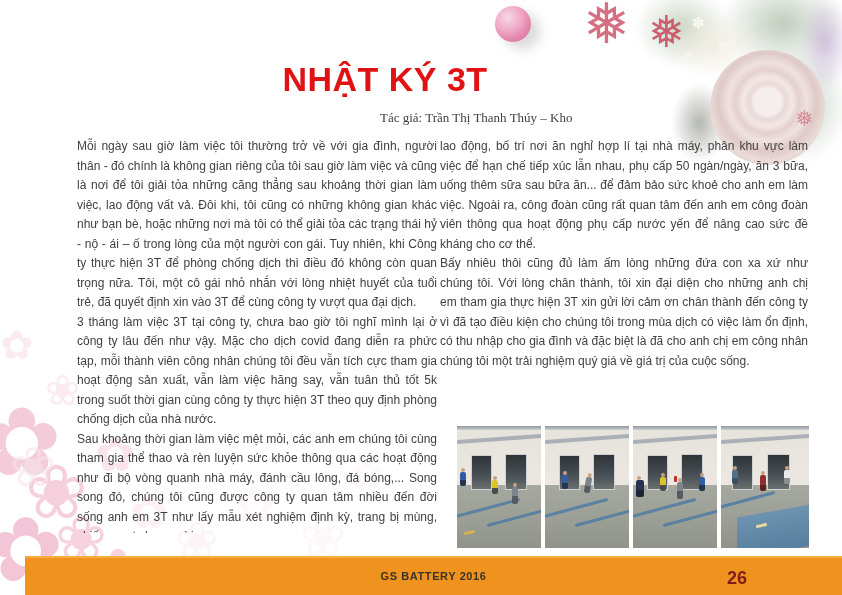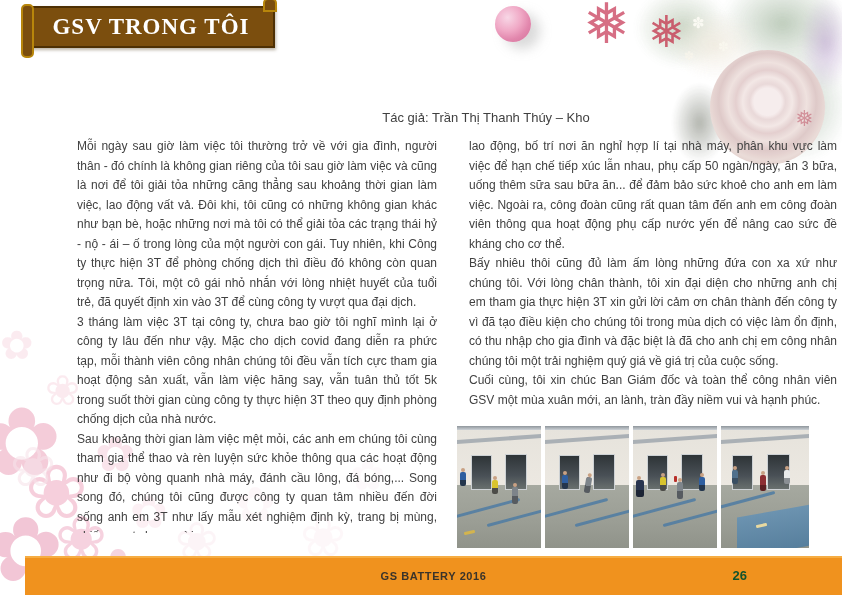--- a/index.html
+++ b/index.html
@@ -13,29 +13,29 @@
   .banner .label{color:#ffffff;font-family:"Liberation Serif",serif;font-weight:bold;
           font-size:23px;letter-spacing:1px;white-space:nowrap;}
   .banner::before{content:"";position:absolute;left:-8px;top:-4px;width:9px;height:50px;
           background:#7b4e0e;border:2px solid #b8860b;border-radius:5px;}
   .banner::after{content:"";position:absolute;right:-4px;top:-10px;width:10px;height:10px;
           background:#7b4e0e;border:2px solid #b8860b;border-radius:5px 5px 0 0;}
 
   
   .title{position:absolute;left:235px;top:60px;width:300px;margin:0;text-align:center;
          color:#e01212;font-size:34px;font-weight:bold;letter-spacing:.5px;z-index:5;}
-  .author{position:absolute;left:380px;top:110px;width:212px;text-align:center;
-          color:#3f3f3f;font-size:13px;z-index:5;}
+  .author{position:absolute;left:380px;top:110px;width:212px;text-align:left;
+          color:#3f3f3f;font-size:13px;z-index:5;font-family:Liberation Serif, serif;}
 
   
   .col{position:absolute;top:137px;color:#414141;font-size:12px;line-height:19.5px;
        text-align:justify;z-index:4;overflow:hidden;}
   .col p{margin:0;}
   .col-left{left:77px;width:360px;height:396px;}
-  .col-right{left:440px;width:368px;height:288px;margin-left:29px;}
+  .col-right{left:440px;width:368px;height:288px;}
 
   
   .photos{position:absolute;left:457px;top:426px;width:352px;height:122px;z-index:4;}
   .photo{position:absolute;top:0;width:84px;height:122px;overflow:hidden;
      background:linear-gradient(180deg,#8f969c 0%,#c6cbd0 3%,#e6e3dc 3%,#ece8e1 48%,#a6a9a0 48%,#9a9d94 80%,#90938a 100%);}
   .photo i{position:absolute;display:block;}
   .eave{left:-6%;right:-6%;top:9%;height:4px;background:#aab0b5;transform:rotate(-4deg);}
   .door{background:linear-gradient(180deg,#2e3437 0%,#495056 60%,#69706e 100%);
         border:1px solid #cdd1d4;}
   .door.a{left:17%;top:24%;width:22%;height:27%;}
@@ -55,21 +55,21 @@
   .fig.navy{background:linear-gradient(#28344f 60%,#1c2435 60%);width:8px;}
   .fig.red{background:linear-gradient(#8e2f33 60%,#5e2022 60%);height:16px;}
   .fig.teal{background:linear-gradient(#50708c 55%,#3a4f63 55%);}
   .fig.white{background:linear-gradient(#e7e9ea 55%,#8a8f94 55%);}
 
   
   .footer{position:absolute;left:25px;right:0;top:556px;height:39px;background:#f0921e;
           border-top:2px solid #f6ad43;z-index:7;}
   .footer .brand{position:absolute;left:0;right:0;top:12px;text-align:center;
           color:#3a332a;font-weight:bold;font-size:11px;letter-spacing:.6px;}
-  .footer .pageno{position:absolute;right:95px;top:10px;color:#14532d;font-size:13px;font-weight:bold;}
+  .footer .pageno{position:absolute;right:95px;top:10px;color:#7f1d1d;font-size:18px;font-weight:bold;}
 
   
   .deco{position:absolute;pointer-events:none;}
   .blob{position:absolute;border-radius:50%;}
   .glyph{position:absolute;font-family:"DejaVu Sans",sans-serif;line-height:1;}
   .rose::before{content:"✿";}
   .rose.alt::before{content:"❀";}
   .flake::before{content:"❅";}
   .spark::before{content:"✽";}
   .ball{position:absolute;left:495px;top:6px;width:36px;height:36px;border-radius:50%;
@@ -112,35 +112,32 @@
     <div class="blob" style="left:200px;top:8px;width:52px;height:95px;background:radial-gradient(closest-side,#a98cc0,rgba(169,140,192,0));filter:blur(3px);opacity:.55;"></div>
     <div class="blob" style="left:110px;top:62px;width:115px;height:115px;filter:blur(.4px);
          background:radial-gradient(circle at 50% 45%,#f6ecec 0 16%,#e8d6d6 21%,#f2e6e4 29%,#e2cccc 37%,#eee0dd 46%,#dcc5c4 57%,#e9d9d5 69%,#d8c0bd 84%,#cfb5b2 100%);"></div>
     <span class="glyph spark" style="left:92px;top:28px;font-size:15px;color:#fbfaf3;opacity:.95;"></span>
     <span class="glyph spark" style="left:118px;top:52px;font-size:13px;color:#f9f7ee;opacity:.9;"></span>
     <span class="glyph spark" style="left:84px;top:62px;font-size:12px;color:#f7f4ea;opacity:.85;"></span>
     <span class="glyph flake" style="left:48px;top:22px;font-size:44px;color:#c2384e;opacity:.85;"></span>
     <span class="glyph flake" style="left:195px;top:120px;font-size:22px;color:#b53a50;opacity:.5;"></span>
   </div>
 
-  <div class="banner">
-    <span class="label">GSV TRONG TÔI</span>
-  </div>
 
+  <h1 class="title">NHẬT KÝ 3T</h1>
   <div class="author">Tác giả: Trần Thị Thanh Thúy – Kho</div>
 
   <div class="col col-left">
     <p>Mỗi ngày sau giờ làm việc tôi thường trở về với gia đình, người thân - đó chính là không gian riêng của tôi sau giờ làm việc và cũng là nơi để tôi giải tỏa những căng thẳng sau khoảng thời gian làm việc, lao động vất vả. Đôi khi, tôi cũng có những không gian khác như bạn bè, hoặc những nơi mà tôi có thể giải tỏa các trạng thái hỷ - nộ - ái – ố trong lòng của một người con gái. Tuy nhiên, khi Công ty thực hiện 3T để phòng chống dịch thì điều đó không còn quan trọng nữa. Tôi, một cô gái nhỏ nhắn với lòng nhiệt huyết của tuổi trẻ, đã quyết định xin vào 3T để cùng công ty vượt qua đại dịch.</p>
     <p>3 tháng làm việc 3T tại công ty, chưa bao giờ tôi nghĩ mình lại ở công ty lâu đến như vậy. Mặc cho dịch covid đang diễn ra phức tạp, mỗi thành viên công nhân chúng tôi đều vẫn tích cực tham gia hoạt động sản xuất, vẫn làm việc hăng say, vẫn tuân thủ tốt 5k trong suốt thời gian cùng công ty thực hiện 3T theo quy định phòng chống dịch của nhà nước.</p>
     <p>Sau khoảng thời gian làm việc mệt mỏi, các anh em chúng tôi cùng tham gia thể thao và rèn luyện sức khỏe thông qua các hoạt động như đi bộ vòng quanh nhà máy, đánh cầu lông, đá bóng,... Song song đó, chúng tôi cũng được công ty quan tâm nhiều đến đời sống anh em 3T như lấy mẫu xét nghiệm định kỳ, trang bị mùng, chiếu, quạt cho người</p>
   </div>
   <div class="col col-right">
     <p>lao động, bố trí nơi ăn nghỉ hợp lí tại nhà máy, phân khu vực làm việc để hạn chế tiếp xúc lẫn nhau, phụ cấp 50 ngàn/ngày, ăn 3 bữa, uống thêm sữa sau bữa ăn... để đảm bảo sức khoẻ cho anh em làm việc. Ngoài ra, công đoàn cũng rất quan tâm đến anh em công đoàn viên thông qua hoạt động phụ cấp nước yến để nâng cao sức đề kháng cho cơ thể.</p>
     <p>Bấy nhiêu thôi cũng đủ làm ấm lòng những đứa con xa xứ như chúng tôi. Với lòng chân thành, tôi xin đại diện cho những anh chị em tham gia thực hiện 3T xin gửi lời cảm ơn chân thành đến công ty vì đã tạo điều kiện cho chúng tôi trong mùa dịch có việc làm ổn định, có thu nhập cho gia đình và đặc biệt là đã cho anh chị em công nhân chúng tôi một trải nghiệm quý giá về giá trị của cuộc sống.</p>
-    <p>Cuối cùng, tôi xin chúc Ban Giám đốc và toàn thể công nhân viên GSV một mùa xuân mới, an lành, tràn đầy niềm vui và hạnh phúc.</p>
   </div>
 
   <div class="photos">
     <div class="photo" style="left:0;">
       <i class="eave"></i>
       <i class="door a"></i>
       <i class="door b"></i>
       <i class="stripe s1"></i>
       <i class="stripe s2"></i>
       <i class="ymark" style="left:8%;top:86%;"></i>

